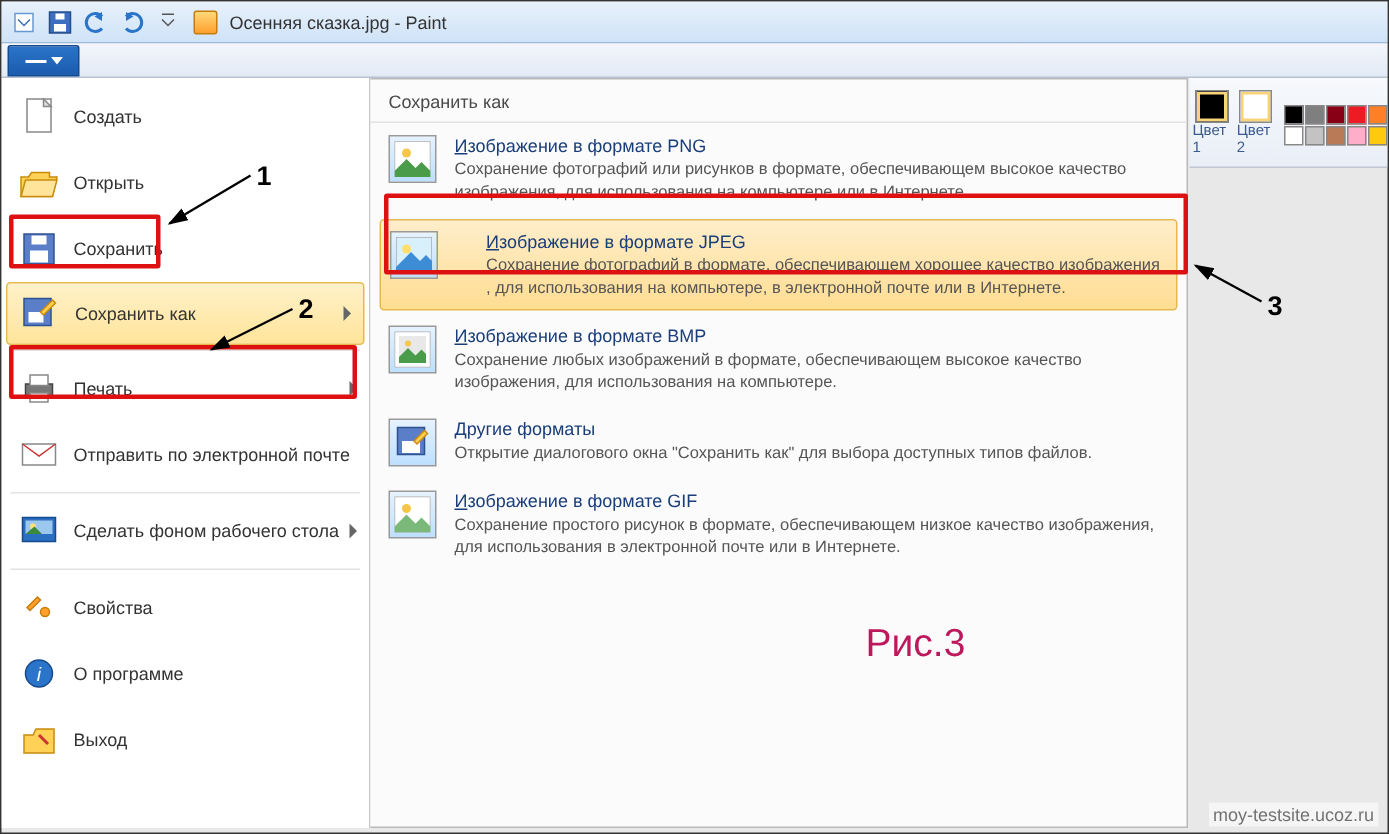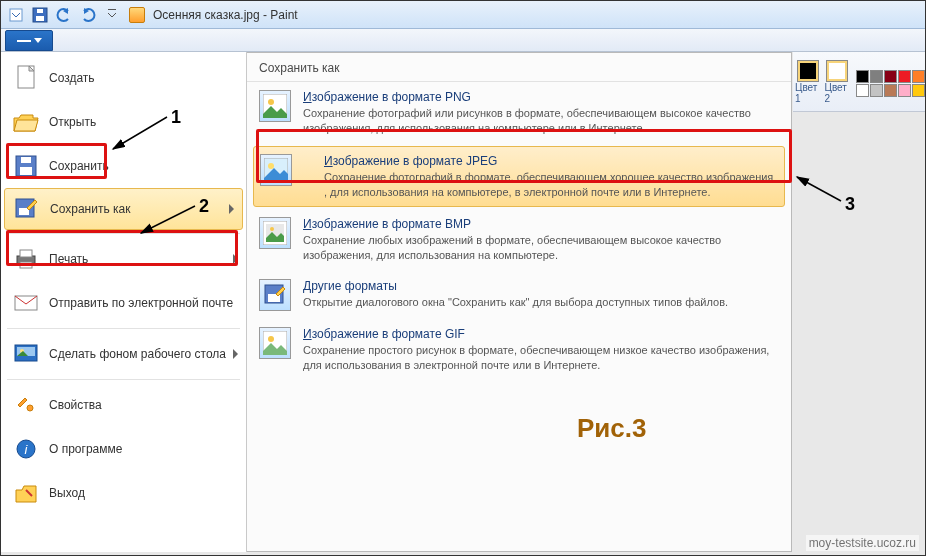--- a/index.html
+++ b/index.html
@@ -30,21 +30,21 @@
 
     
     .submenu { width: 545px; background: #fbfbfb; border: 1px solid #b9b9b9; border-left: none; position: relative; }
     .submenu-title { font-size: 12px; color: #4a4a4a; padding: 8px 12px 6px; border-bottom: 1px solid #e2e2e2; }
     .fmt-item { display: flex; gap: 12px; padding: 8px 12px; font-size: 11px; color: #555; }
     .fmt-item.hilite { background: linear-gradient(#ffeecb, #ffdd92); border: 1px solid #e7b84e; border-radius: 3px; margin: 2px 6px; padding: 7px 6px; gap: 32px; }
     .fmt-icon { width: 32px; height: 32px; flex-shrink: 0; border: 1px solid #999; background: linear-gradient(#e6f2ff, #bde0ff); display: flex; align-items: center; justify-content: center; }
     .fmt-body .fmt-title { color: #1a3e7a; font-size: 12px; margin-bottom: 2px; }
     .fmt-body .fmt-title u { text-decoration: underline; }
     .fmt-desc { line-height: 1.35; }
-    .ris { position: absolute; left: 330px; top: 360px; font-size: 26px; font-weight: bold; color: #a16207; }
+    .ris { position: absolute; left: 330px; top: 360px; font-size: 26px; font-weight: normal; color: #be185d; }
 
     
     .callout { position: absolute; border: 3px solid #d11; border-radius: 2px; pointer-events: none; }
     
     .anno { position: absolute; font-size: 18px; font-weight: bold; color: #000; }
     
     svg.arrows { position: absolute; top: 0; left: 0; pointer-events: none; }
 
     
     .right-strip { position: absolute; top: 51px; right: 0; width: 132px; height: 60px; background: linear-gradient(#f7f9fc,#e9eef7); border-bottom: 1px solid #c1c8d5; display:flex;align-items:center; }

